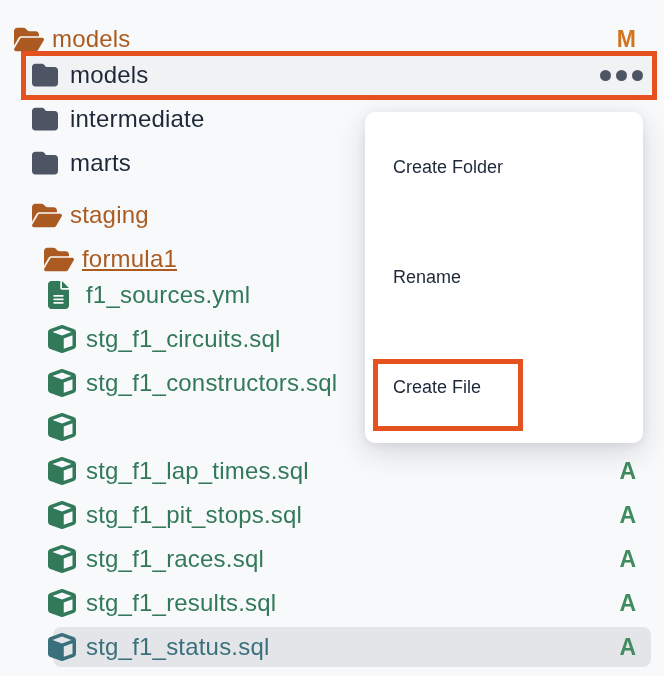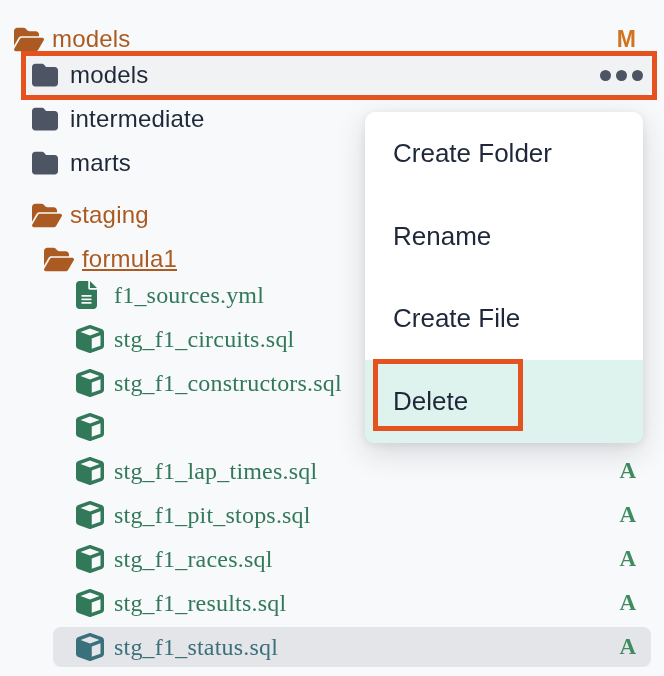--- a/index.html
+++ b/index.html
@@ -9,39 +9,39 @@
     background:var(--c-bg,#f8f9fa);
     position:relative; overflow:hidden;
   }
   .stage { position:absolute; inset:0; }
   #tree { position:absolute; top:9px; left:0; right:0; }
   .row { position:relative; height:44px; display:flex; align-items:center; font-size:24px; white-space:nowrap; }
   .row .icon { position:relative; z-index:1; width:32px; display:flex; align-items:center; justify-content:flex-start; margin-right:6px; }
   .row .icon svg { display:block; }
   .row .label { position:relative; z-index:1; letter-spacing:.2px; }
   .lv0 { padding-left:14px; } .lv1 { padding-left:32px; }
-  .lv2 { padding-left:44px;text-decoration:underline; } .lv3 { padding-left:76px;font-family:Liberation Serif, serif; }
+  .lv2 { padding-left:44px;text-decoration:underline; } .lv3 { padding-left:48px; }
   .hl-example::before { content:""; position:absolute; left:25px; right:11px; top:2px; bottom:2px;
     background:var(--c-row-hl,#f1f2f4); border-radius:8px; }
   .hl-selected::before { content:""; position:absolute; left:53px; right:13px; top:2px; bottom:2px;
     background:var(--c-row-sel,#e3e5e8); border-radius:8px; }
   .c-folder { color:var(--c-folder,#ab5b22);align-items:flex-end; } .c-folder svg { fill:var(--c-folder,#ab5b22); }
   .c-dark   { color:var(--c-dark,#1e2839); }  .c-dark svg   { fill:var(--c-closed,#4d5464); }
   .c-green  { color:var(--c-green,#32795a); } .c-green svg  { fill:var(--c-green,#32795a); }
   .c-teal   { color:var(--c-teal,#3a6f7c); }  .c-teal svg   { fill:var(--c-teal,#3a6f7c); }
   .badge { position:absolute; right:28px; z-index:1; font-weight:bold; font-size:23px; }
   .badge-M { color:var(--c-badge-m,#d0741e); }
   .badge-A { color:var(--c-badge-a,#3f8c5f); }
   .dots { position:absolute; right:21px; z-index:1; display:flex; gap:5px; align-items:center; }
   .dots i { width:11px; height:11px; border-radius:50%; background:var(--c-closed,#3f4759); }
   .menu { position:absolute; left:365px; top:112px; width:278px; height:331px; background:#ffffff;
     border-radius:10px; z-index:5; display:flex; flex-direction:column;
     box-shadow:0 10px 30px rgba(25,35,55,.15), 0 2px 8px rgba(25,35,55,.08); }
   .menu-item { flex:1; display:flex; align-items:center; padding-left:28px;
-    font-size:26px; color:var(--c-dark,#1c2638); }
+    font-size:18px; color:var(--c-dark,#1c2638); }
   .menu-item.hl { background:var(--c-delete-bg,#def2ee); border-radius:0 0 10px 10px; }
   .annot { position:absolute; border:5px solid var(--c-annot,#e5511f); z-index:10; pointer-events:none; }
   #annot-example { left:21px; top:51px; width:636px; height:49px; }
   #annot-delete  { left:373px; top:359px; width:150px; height:72px; }
 </style>
 </head>
 <body>
 
 <div class="stage">
   <div id="tree">
@@ -179,19 +179,16 @@
   <div id="menu" class="menu">
       <div class="menu-item">
         <span>Create Folder</span>
       </div>
       <div class="menu-item">
         <span>Rename</span>
       </div>
       <div class="menu-item">
         <span>Create File</span>
       </div>
-      <div class="menu-item hl">
-        <span>Delete</span>
-      </div>
     </div>
   <div id="annot-example" class="annot"></div>
   <div id="annot-delete" class="annot"></div>
 </div>
 
 </body></html>

